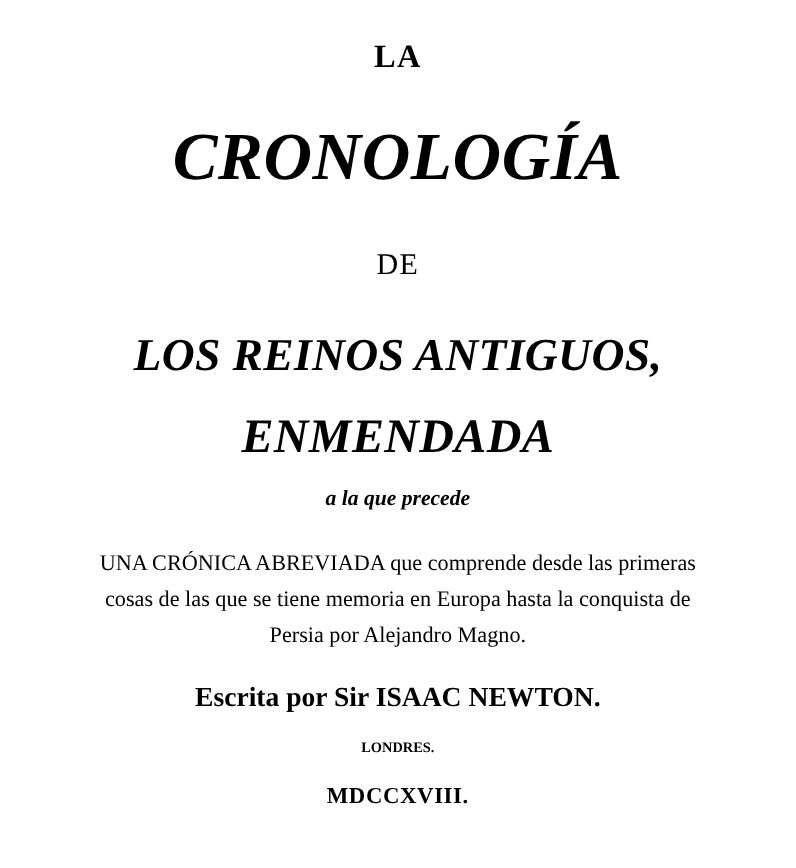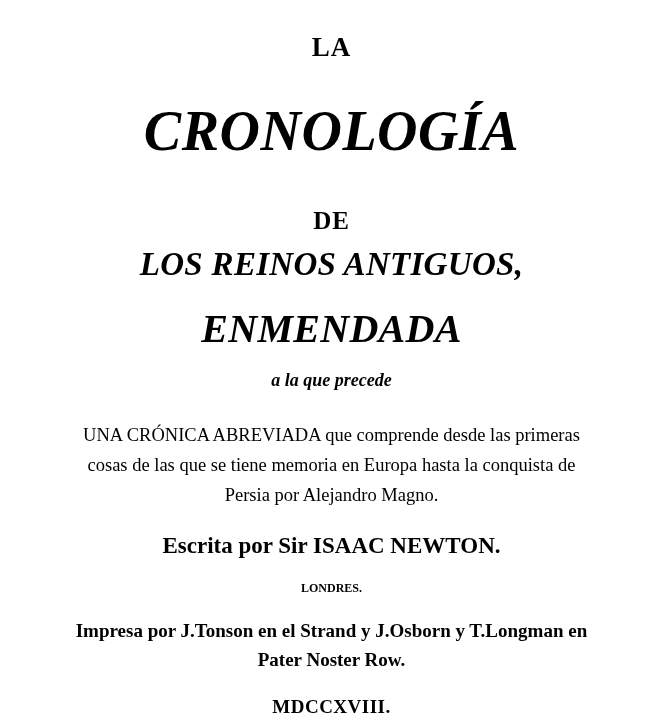--- a/index.html
+++ b/index.html
@@ -33,30 +33,30 @@
   .line-main-title {
     font-size: 56px;
     font-weight: 700;
     font-style: italic;
     letter-spacing: 0.5px;
     margin-top: 40px;
     line-height: 1;
   }
   .line-de {
     font-size: 25px;
-    font-weight: 700;
+    font-weight: 400;
     letter-spacing: 1px;
     margin-top: 48px;
   }
   .line-sub1 {
-    font-size: 33px;
+    font-size: 38px;
     font-weight: 700;
     font-style: italic;
     letter-spacing: 0.3px;
-    margin-top: 12px;
+    margin-top: 42px;
     line-height: 1.05;
     text-align: right;
   }
   .line-sub2 {
     font-size: 40px;
     font-weight: 700;
     font-style: italic;
     letter-spacing: 0.3px;
     margin-top: 26px;
     line-height: 1.05;
@@ -113,17 +113,16 @@
   <div class="line-sub2">ENMENDADA</div>
 
   <div class="line-precede">a la que precede</div>
 
   <div class="paragraph-chronicle">UNA CRÓNICA ABREVIADA que comprende desde las primeras cosas de las que se tiene memoria en Europa hasta la conquista de Persia por Alejandro Magno.</div>
 
   <div class="line-author">Escrita por Sir ISAAC NEWTON.</div>
 
   <div class="line-city">LONDRES.</div>
 
-  <div class="paragraph-printer">Impresa por J.Tonson en el Strand y J.Osborn y T.Longman en Pater Noster Row.</div>
 
   <div class="line-year">MDCCXVIII.</div>
 
 </div>
 
 </body></html>

